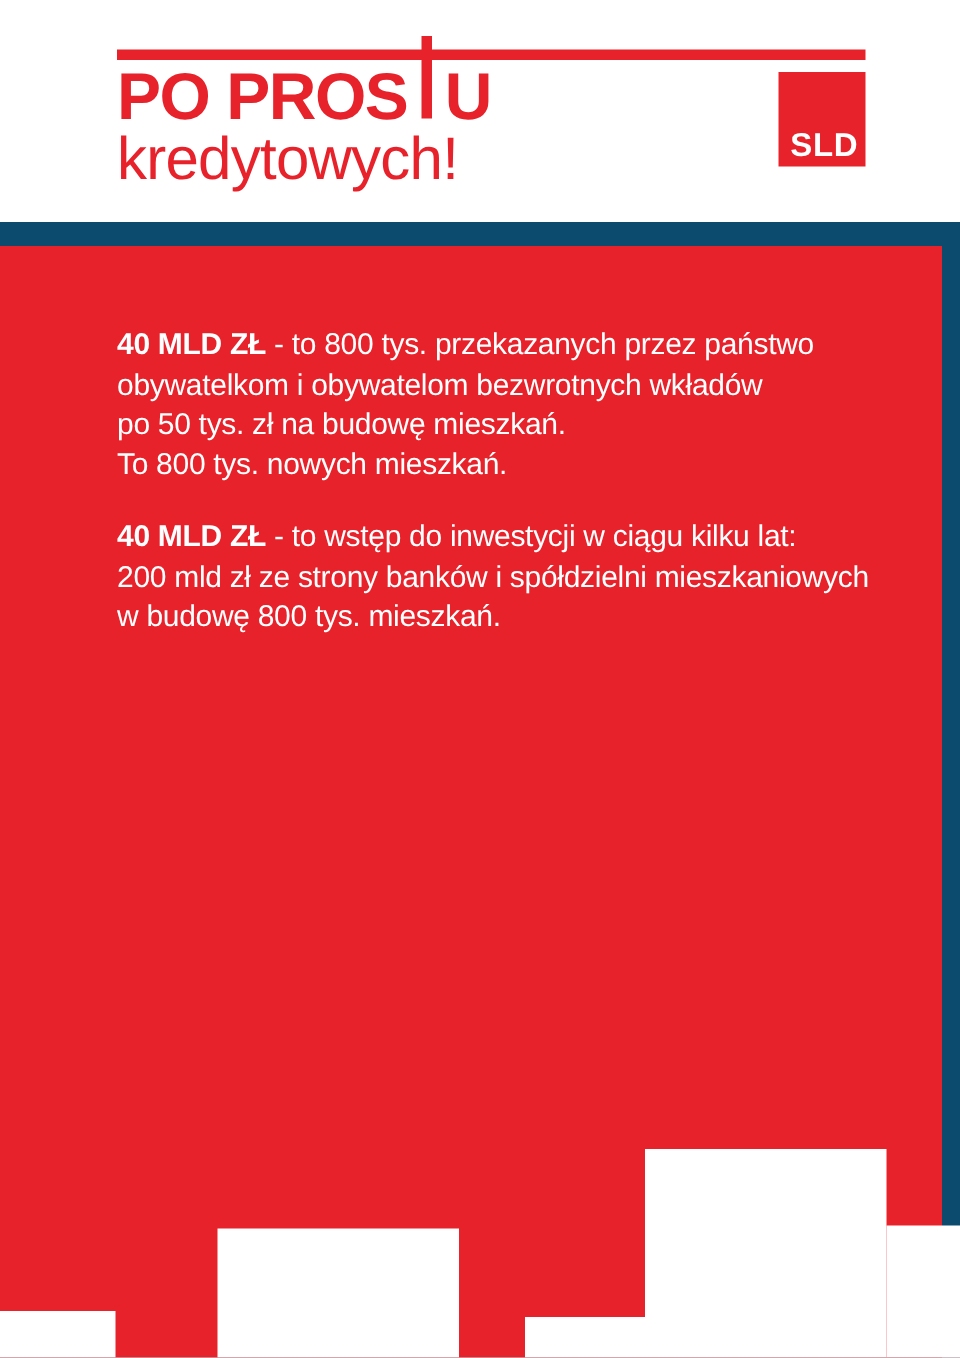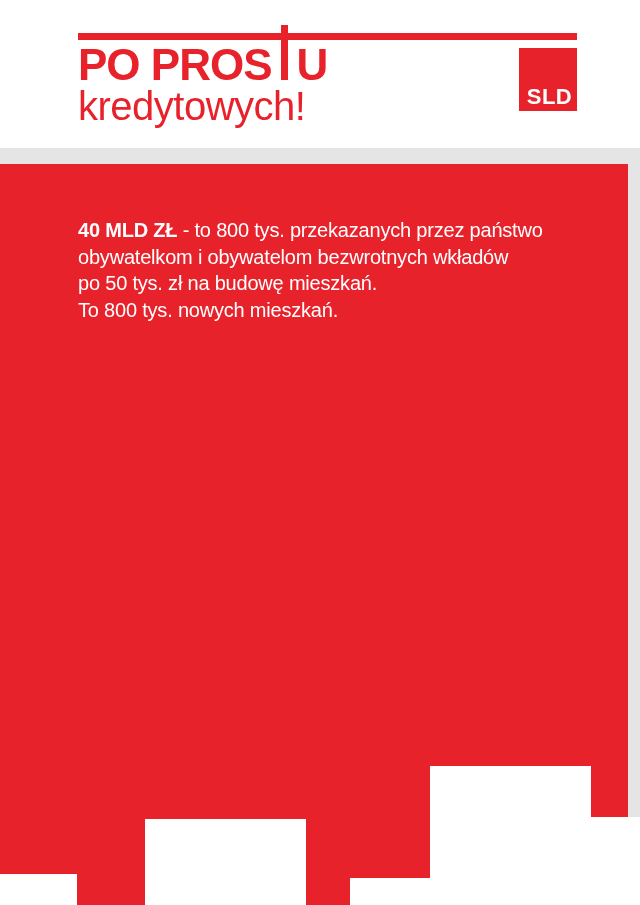--- a/index.html
+++ b/index.html
@@ -3,21 +3,21 @@
 <meta charset="utf-8">
 <title>PO PROSTU mieszkanie!</title>
 <style>
   :root { --red: #e8222b; --white: #ffffff; }
   * { box-sizing: border-box; }
   html, body { margin: 0; padding: 0; background: #ffffff; }
   .page {
     position: relative;
     width: 640px;
     height: 905px;
-    background: #e5e5e5;
+    background: #0c4a6e;
     overflow: hidden;
     font-family: "Liberation Sans", sans-serif;
   }
 
   
   .header {
     position: absolute;
     left: 0; top: 0;
     width: 640px; height: 148px;
     background: #ffffff;
@@ -121,20 +121,21 @@
     <h1 class="title"><span>PO PROS</span><span class="t-stem"></span><span>U</span></h1>
     <div class="subtitle">kredytowych!</div>
     <div class="sld-logo">
       <span class="logo-text">SLD</span>
     </div>
   </div>
 
   <div class="red-body">
     <div class="copy">
         <p class="para"><strong>40 MLD ZŁ</strong> - to 800 tys. przekazanych przez państwo<br>obywatelkom i obywatelom bezwrotnych wkładów<br>po 50 tys. zł na budowę mieszkań.<br>To 800 tys. nowych mieszkań.</p>
+        <p class="para"><strong>40 MLD ZŁ</strong> - to wstęp do inwestycji w ciągu kilku lat:<br>200 mld zł ze strony banków i spółdzielni mieszkaniowych<br>w budowę 800 tys. mieszkań.</p>
       </div>
 
     <div class="sky sky-a"></div>
     <div class="sky sky-b"></div>
     <div class="sky sky-c"></div>
     <div class="sky sky-d"></div>
     <div class="sky sky-e"></div>
   </div>
 
 </div>

